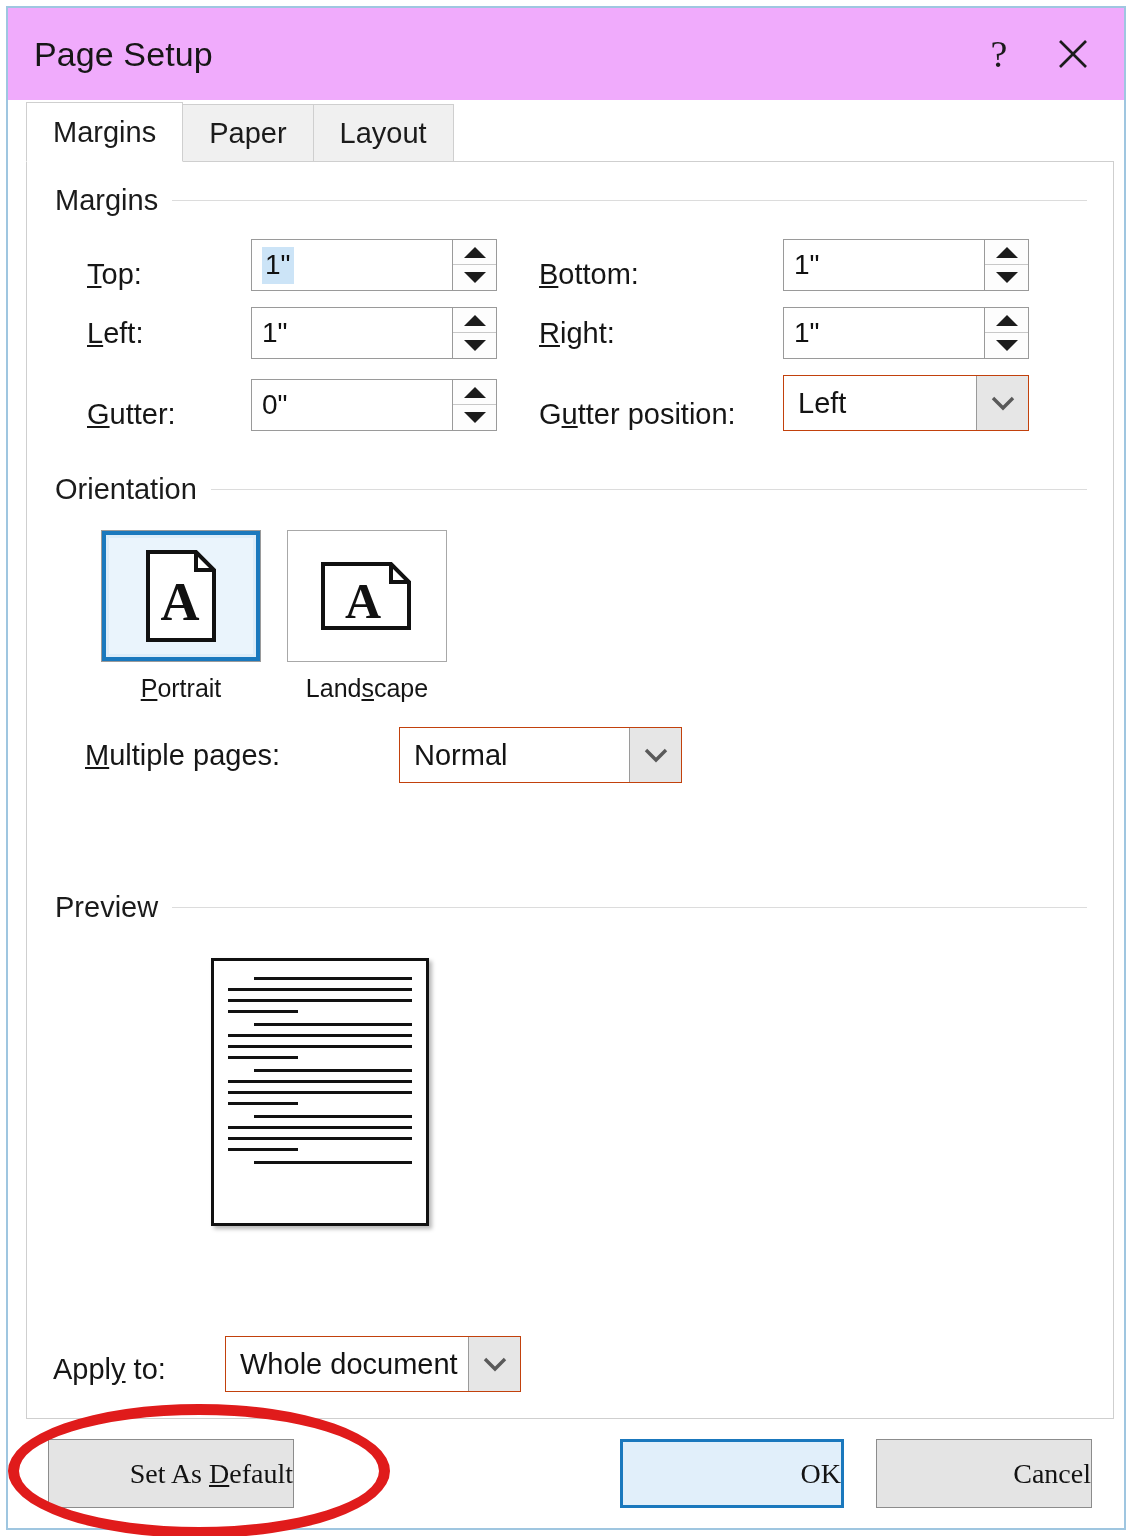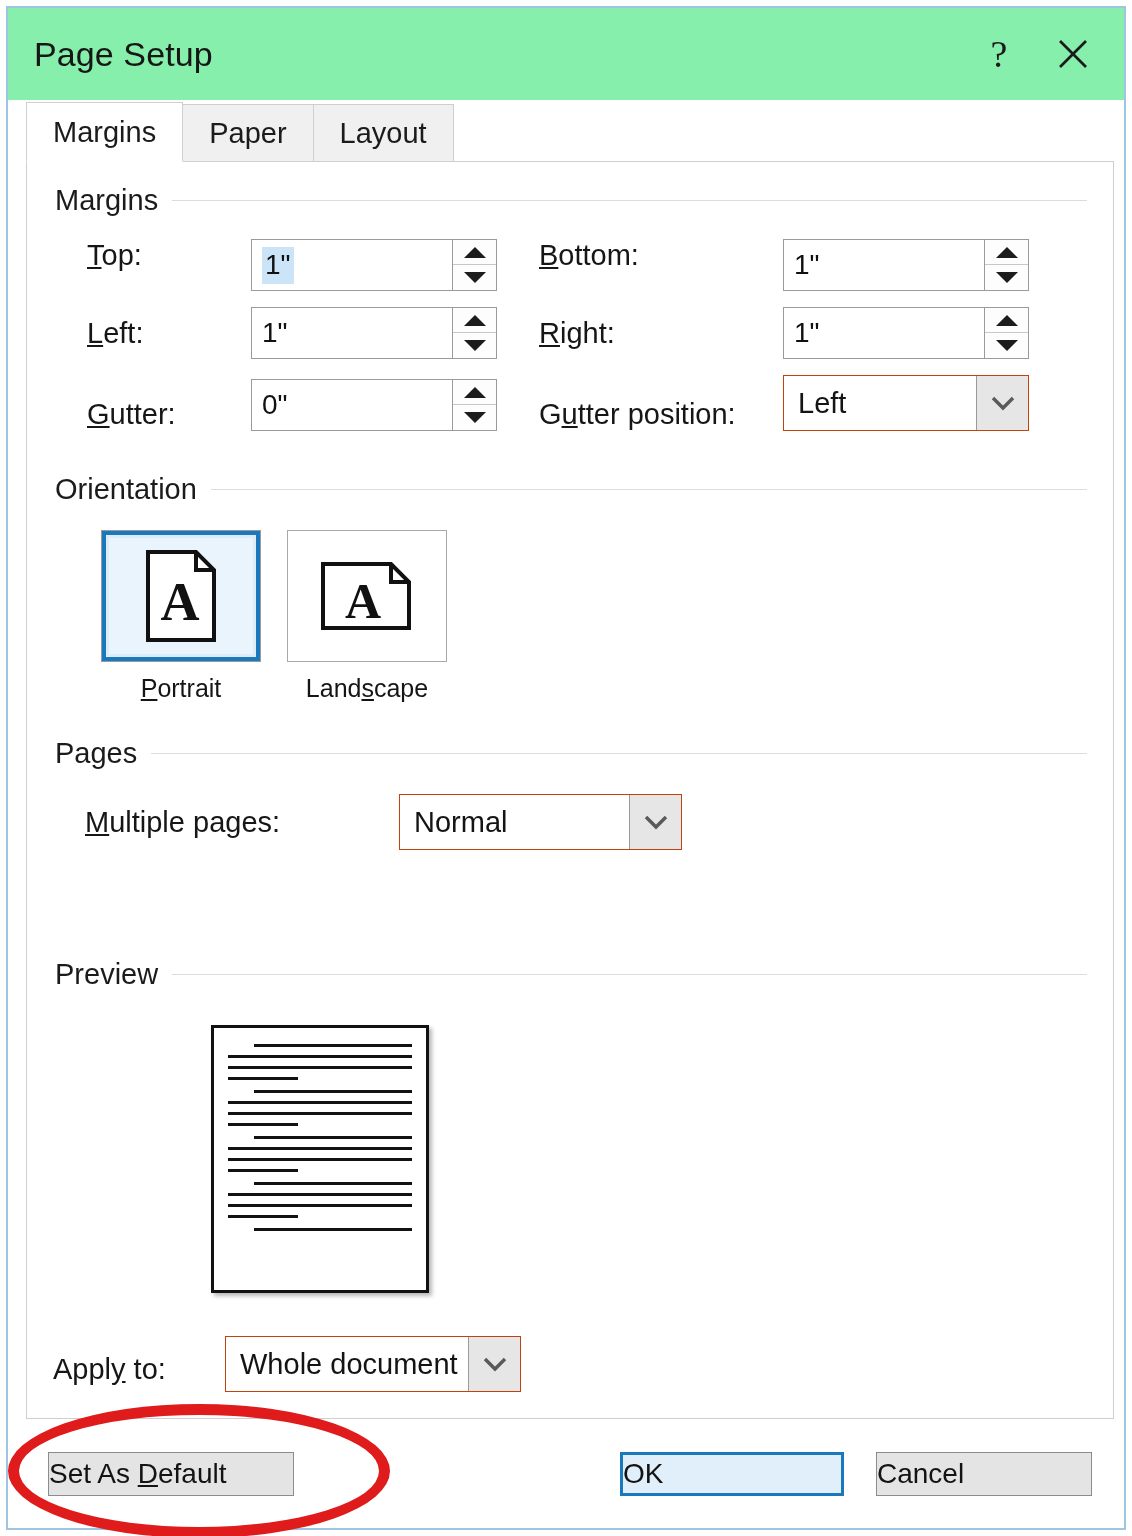--- a/index.html
+++ b/index.html
@@ -19,21 +19,21 @@
     border: 2px solid #9fc6e0;
     display: flex;
     flex-direction: column;
   }
 
   
   .titlebar {
     position: relative;
     height: 92px;
     flex: 0 0 92px;
-    background: #86efac;
+    background: #f0abfc;
     display: flex;
     align-items: center;
     text-align: center;
   }
   .title-text {
     font-size: 34px;
     color: #161616;
     padding-left: 26px;
     letter-spacing: 0.1px;
   }
@@ -208,27 +208,27 @@
   .bottombar {
     position: relative;
     flex: 0 0 110px;
     background: #ffffff;
     border-top: 1px solid #cfcfcf;
     margin: 0 10px 0 18px;
     display: flex;
     align-items: center;
   }
   .btn {
-    height: 44px;
+    height: 69px;
     border: 1px solid #8c8c8c;
     background: #e4e4e4;
     font-size: 28px;
     color: #131313;
-    display: flex; align-items: center; justify-content: flex-start;
-    font-family: Liberation Sans, sans-serif;
+    display: flex; align-items: center; justify-content: flex-end;
+    font-family: Liberation Serif, serif;
   }
   .btn.default {
     background: #e1effa;
     border: 3px solid #1a78bd;
   }
 
   
   #annot-ellipse {
     position: absolute;
     left: 8px; top: 1404px;
@@ -269,21 +269,21 @@
     </div>
   </div>
 
   <div class="panel">
 
     <div class="group-head" style="margin-top:22px;">
       <span class="lbl">Margins</span>
       <span class="rule"></span>
     </div>
 
-    <div style="display:flex;align-items:flex-start;margin-top:22px;padding-left:60px;">
+    <div style="display:flex;align-items:flex-end;margin-top:22px;padding-left:60px;">
       <div class="fieldlabel" style="width:164px;">
         <u>T</u><span>o</span><span>p:</span>
       </div>
       <div class="spinwrap">
         <div class="txt">
             <span class="sel">1"</span>
           </div>
         <div class="spinbtns">
           <div class="sb">
               <span class="tri up"></span>
@@ -393,24 +393,20 @@
             <path d="M74 8 V26 H92" fill="none" stroke="#111" stroke-width="4"></path>
             <text x="46" y="62" font-family="Liberation Serif, serif" font-size="50" font-weight="bold" text-anchor="middle" fill="#111">A</text>
           </svg>
         </div>
         <div class="orient-caption">
           <span>Land</span><u>s</u><span>cape</span>
         </div>
       </div>
     </div>
 
-    <div class="group-head" style="margin-top:34px;">
-      <span class="lbl">Pages</span>
-      <span class="rule"></span>
-    </div>
 
     <div style="display:flex;align-items:center;margin-top:24px;padding-left:58px;">
       <div class="fieldlabel" style="width:314px;">
         <u>M</u><span>ultiple pages:</span>
       </div>
       <div class="combo" style="width:283px;">
         <div class="val">Normal</div>
         <div class="arrow">
           <svg class="chev" width="28" height="18" viewBox="0 0 28 18">
               <polyline points="4,4 14,14 24,4" fill="none" stroke="#5a5a5a" stroke-width="3.4"></polyline>

